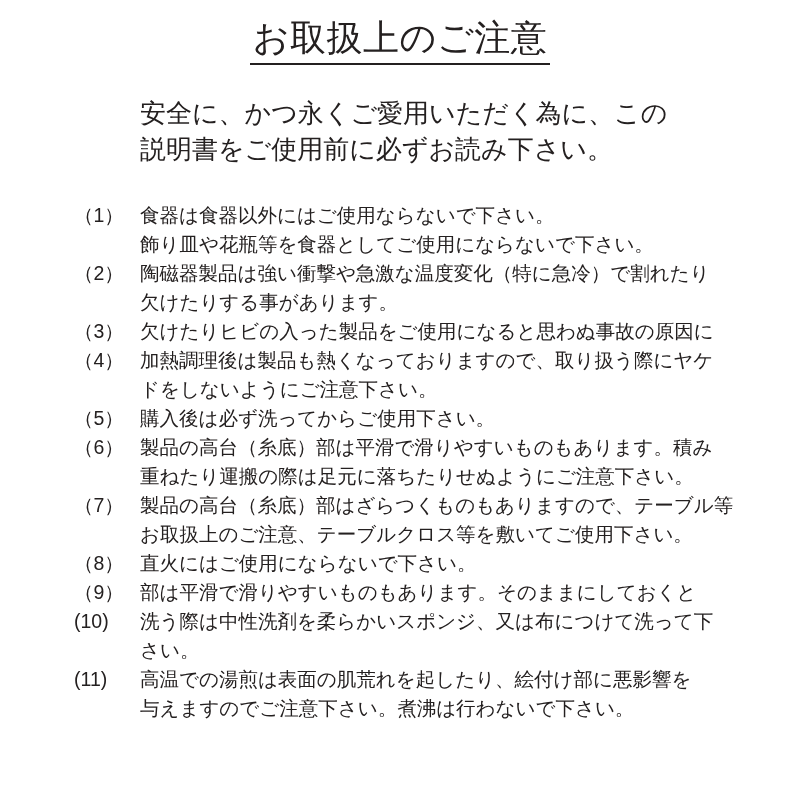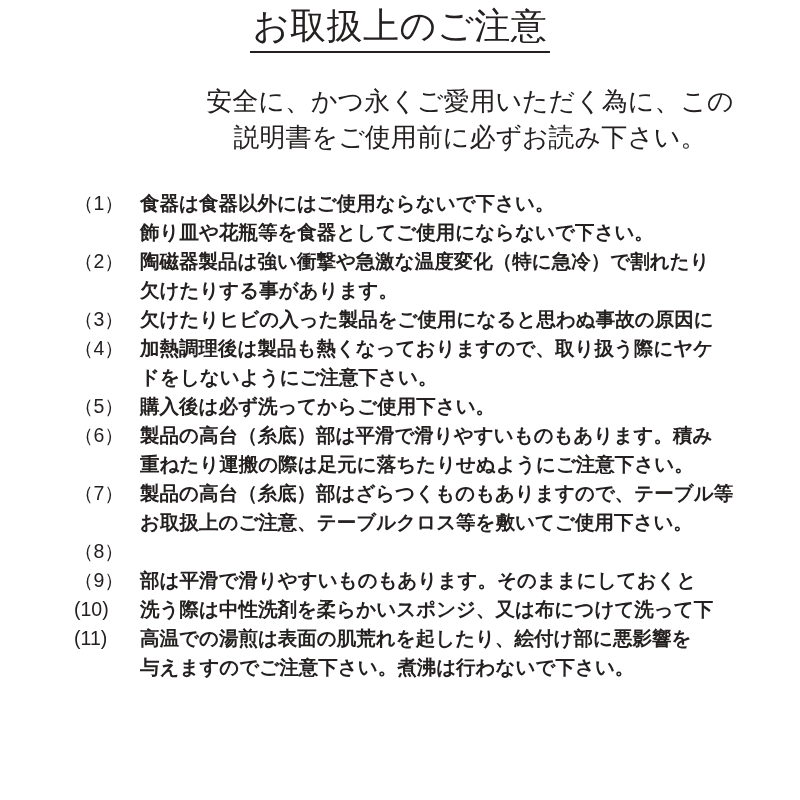--- a/index.html
+++ b/index.html
@@ -7,21 +7,21 @@
   body {
     width: 800px;
     height: 800px;
     overflow: hidden;
     font-family: "Liberation Sans", sans-serif;
     color: #242020;
   }
   .page {
     width: 800px;
     height: 800px;
-    padding-top: 8px;
+    padding-top: 20px;
     background: #ffffff;
   }
   .title-wrap {
     text-align: center;
   }
   .doc-title {
     display: inline-block;
     font-size: 36px;
     font-weight: 500;
     line-height: 1;
@@ -29,37 +29,37 @@
     padding: 0 3px 7px 3px;
     border-bottom: 2px solid #242020;
     white-space: nowrap;
   }
   .intro {
     margin: 30px 0 0 140px;
     font-size: 26px;
     line-height: 36px;
     font-weight: 400;
   }
-  .intro-line { white-space: nowrap; text-align: center; }
+  .intro-line { white-space: nowrap; }
   .notice-list {
     list-style: none;
     margin: 34px 0 0 74px;
     font-size: 19.5px;
     line-height: 29px;
   }
   .notice-item {
     display: flex;
     align-items: flex-start;
   }
   .item-num {
     flex: 0 0 66px;
     width: 66px;
     white-space: nowrap;
   }
-  .item-lines { display: block; font-weight: bold; }
+  .item-lines { display: block; }
   .item-line { white-space: nowrap; }
 </style>
 </head>
 <body style="color: rgb(36, 32, 32); background: rgb(255, 255, 255);">
 
 <div class="page">
   <div class="title-wrap">
     <h1 class="doc-title">お取扱上のご注意</h1>
   </div>
 
@@ -118,33 +118,37 @@
   <li class="notice-item">
     <span class="item-num">（7）</span>
     <span class="item-lines">
           <div class="item-line">製品の高台（糸底）部はざらつくものもありますので、テーブル等</div>
           <div class="item-line">お取扱上のご注意、テーブルクロス等を敷いてご使用下さい。</div>
         </span>
   </li>
 
   <li class="notice-item">
     <span class="item-num">（8）</span>
+    <span class="item-lines">
+          <div class="item-line">直火にはご使用にならないで下さい。</div>
+        </span>
   </li>
 
   <li class="notice-item">
     <span class="item-num">（9）</span>
     <span class="item-lines">
           <div class="item-line">部は平滑で滑りやすいものもあります。そのままにしておくと</div>
         </span>
   </li>
 
   <li class="notice-item">
     <span class="item-num">(10)</span>
     <span class="item-lines">
           <div class="item-line">洗う際は中性洗剤を柔らかいスポンジ、又は布につけて洗って下</div>
+          <div class="item-line">さい。</div>
         </span>
   </li>
 
   <li class="notice-item">
     <span class="item-num">(11)</span>
     <span class="item-lines">
           <div class="item-line">高温での湯煎は表面の肌荒れを起したり、絵付け部に悪影響を</div>
           <div class="item-line">与えますのでご注意下さい。煮沸は行わないで下さい。</div>
         </span>
   </li>

